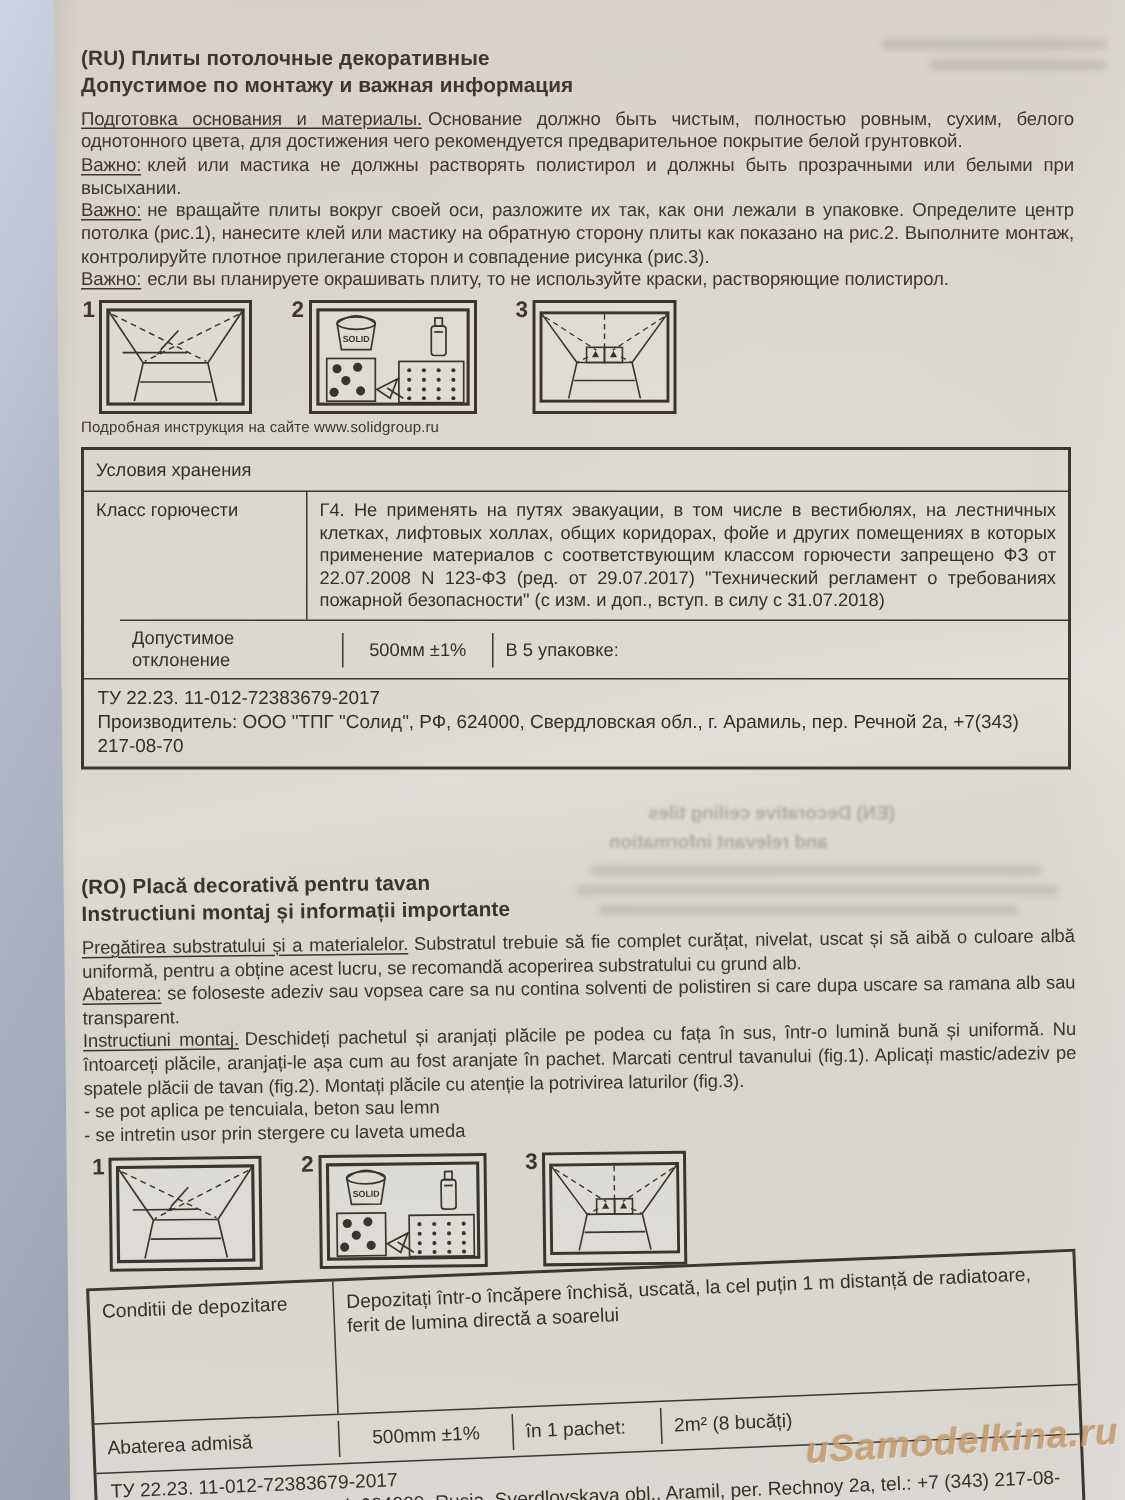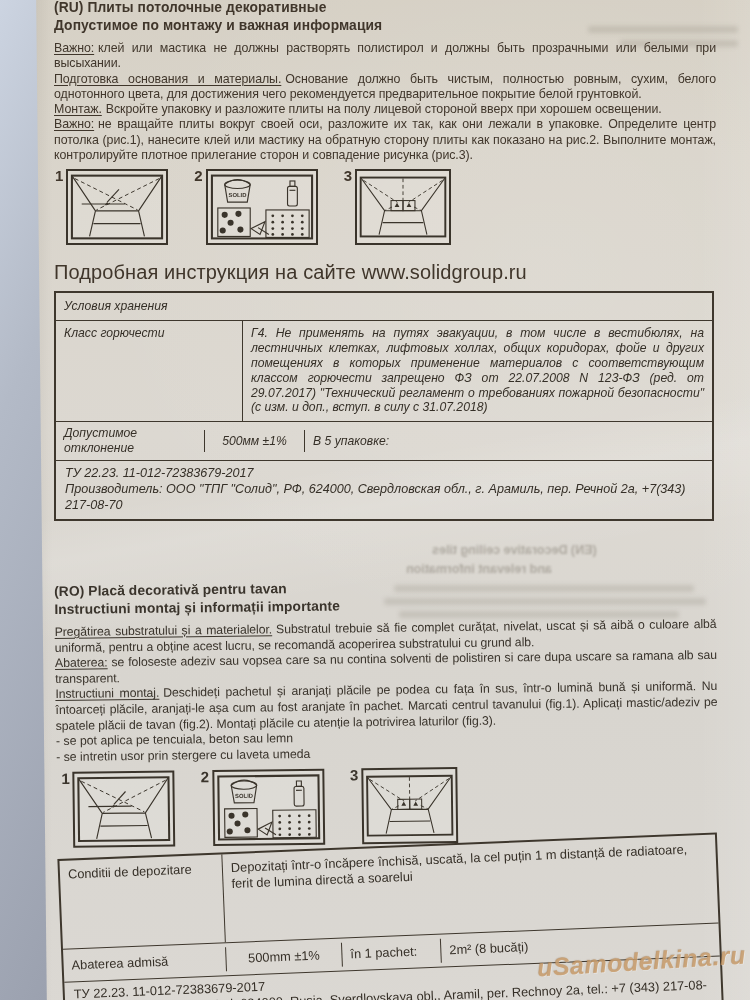--- a/index.html
+++ b/index.html
@@ -12,50 +12,50 @@
     filter:drop-shadow(-5px 0 7px rgba(40,42,55,.42));}
   .paper::before{content:"";position:absolute;inset:0;pointer-events:none;
     background:
       radial-gradient(90% 55% at 70% 28%,rgba(255,255,255,.10),transparent 70%),
       linear-gradient(90deg,rgba(95,90,80,.14) 0,transparent 26px),
       linear-gradient(270deg,rgba(255,255,255,.14) 0,transparent 70px),
       linear-gradient(170deg,transparent 46%,rgba(255,255,255,.13) 50%,transparent 57%),
       radial-gradient(140% 100% at 50% 50%,transparent 72%,rgba(74,70,78,.13) 100%);}
   .content{position:absolute;left:28px;top:0;width:662px;color:#40362b;}
   .sec{position:absolute;left:0;width:662px;}
-  .ru-sec{top:13px;}
+  .ru-sec{top:44px;}
   .ro-sec{top:597px;transform:rotate(-.7deg);transform-origin:0 0;color:#3a342c;}
   h1,h2{margin:0;font-size:13.8px;line-height:17.5px;font-weight:700;letter-spacing:.1px;}
   .para{margin:0;text-align:justify;font-size:12.4px;line-height:15.3px;letter-spacing:-.08px;}
   .ro-sec .para{font-size:12.3px;line-height:15.6px;}
   .paras{margin-top:7px;}
   .lead{text-decoration:underline;text-decoration-thickness:1.1px;text-underline-offset:2px;margin-right:.32em;}
   .bullet{margin:0;font-size:12.3px;line-height:15.8px;}
   
   .figrow{display:flex;align-items:flex-start;gap:26px;margin-top:6px;margin-left:1px;height:80px;}
   .fig{display:flex;align-items:flex-start;}
   .fignum{font-weight:700;font-size:15px;margin:-2px 3px 0 0;}
   .figbox{border:2.3px solid #3a342b;background:rgba(255,255,255,.12);}
   .figbox svg{display:block;}
   .diag{stroke:#3a342b;fill:none;stroke-width:1.15;}
   .dash{stroke-dasharray:4 3;stroke-width:1;}
   .thick{stroke-width:2.1;}
   .dot{fill:#3a342b;stroke:none;}
-  .site{margin-top:12px;font-size:20px;letter-spacing:.1px;}
+  .site{margin-top:0;font-size:10px;letter-spacing:.1px;}
   
   .tbl{border:2px solid #3e372d;width:660px;margin-top:7px;color:#352f27;box-sizing:border-box;}
   .tr{display:grid;border-top:1.6px solid #3e372d;}
   .tr:first-child{border-top:none;}
   .td{padding:4px 8px;border-left:1.6px solid #3e372d;box-sizing:border-box;}
   .td:first-child{border-left:none;}
-  .tbl-ru{font-size:12.2px;line-height:14.8px;font-style:italic;}
+  .tbl-ru{font-size:12.2px;line-height:14.8px;}
   .tbl-ru .r1{grid-template-columns:148px 1fr;align-items:center;min-height:27px;}
-  .tbl-ru .r2{grid-template-columns:148px 1fr;gap:38px;}
+  .tbl-ru .r2{grid-template-columns:148px 1fr;}
   .tbl-ru .r2 .td{padding-top:5px;padding-bottom:6px;}
-  .tbl-ru .r3{grid-template-columns:148px 100px 97px 1fr;align-items:center;min-height:27px;}
+  .tbl-ru .r3{grid-template-columns:148px 100px 97px 1fr;align-items:center;min-height:27px;margin-left:24px;}
   .cell-center{text-align:center;}
   .just{text-align:justify;}
   .tfoot{padding:4px 9px 6px;font-size:12.6px;line-height:16px;}
   .ro-table{transform:rotate(-1.6deg);transform-origin:0 0;font-size:12.8px;line-height:15.6px;}
   .ro-table .r1{grid-template-columns:162px 1fr;min-height:88px;}
   .ro-table .r1 .td{padding-top:6px;}
   .ro-table .r2{grid-template-columns:162px 116px 99px 1fr;align-items:center;min-height:32px;}
   .ro-table .tfoot{font-size:12.8px;}
   
   .showthrough{position:relative;height:88px;margin-top:8px;}
@@ -80,24 +80,24 @@
       <div class="ghost-stripe" style="top:14px;width:118px;"></div>
     </div>
 
     <div class="content">
 
       <div class="sec ru-sec">
         <h1>(RU) Плиты потолочные декоративные</h1>
         <h2>Допустимое по монтажу и важная информация</h2>
 
         <div class="paras">
+          <p class="para"><span class="lead">Подготовка основания и материалы.</span><span>Основание должно быть чистым, полностью ровным, сухим, белого однотонного цвета, для достижения чего рекомендуется предварительное покрытие белой грунтовкой.</span></p>
           <p class="para"><span class="lead">Важно:</span><span>клей или мастика не должны растворять полистирол и должны быть прозрачными или белыми при высыхании.</span></p>
-          <p class="para"><span class="lead">Подготовка основания и материалы.</span><span>Основание должно быть чистым, полностью ровным, сухим, белого однотонного цвета, для достижения чего рекомендуется предварительное покрытие белой грунтовкой.</span></p>
-          <p class="para"><span class="lead">Монтаж.</span><span>Вскройте упаковку и разложите плиты на полу лицевой стороной вверх при хорошем освещении.</span></p>
           <p class="para"><span class="lead">Важно:</span><span>не вращайте плиты вокруг своей оси, разложите их так, как они лежали в упаковке. Определите центр потолка (рис.1), нанесите клей или мастику на обратную сторону плиты как показано на рис.2. Выполните монтаж, контролируйте плотное прилегание сторон и совпадение рисунка (рис.3).</span></p>
+          <p class="para"><span class="lead">Важно:</span><span>если вы планируете окрашивать плиту, то не используйте краски, растворяющие полистирол.</span></p>
         </div>
 
         <div class="figrow">
           <div class="fig">
             <span class="fignum">1</span>
             <span class="figbox">
               <svg width="98" height="72" viewBox="0 0 100 72">
                 <rect class="diag thick" x="4" y="4" width="92" height="64"></rect>
                 <path class="diag" d="M4,4 L28,40 M96,4 L72,40 M28,40 L72,40 M28,40 L22,66 M72,40 L78,66 M26,53 L74,53"></path>
                 <path class="diag dash" d="M7,7 L71,39 M93,7 L29,39"></path>

